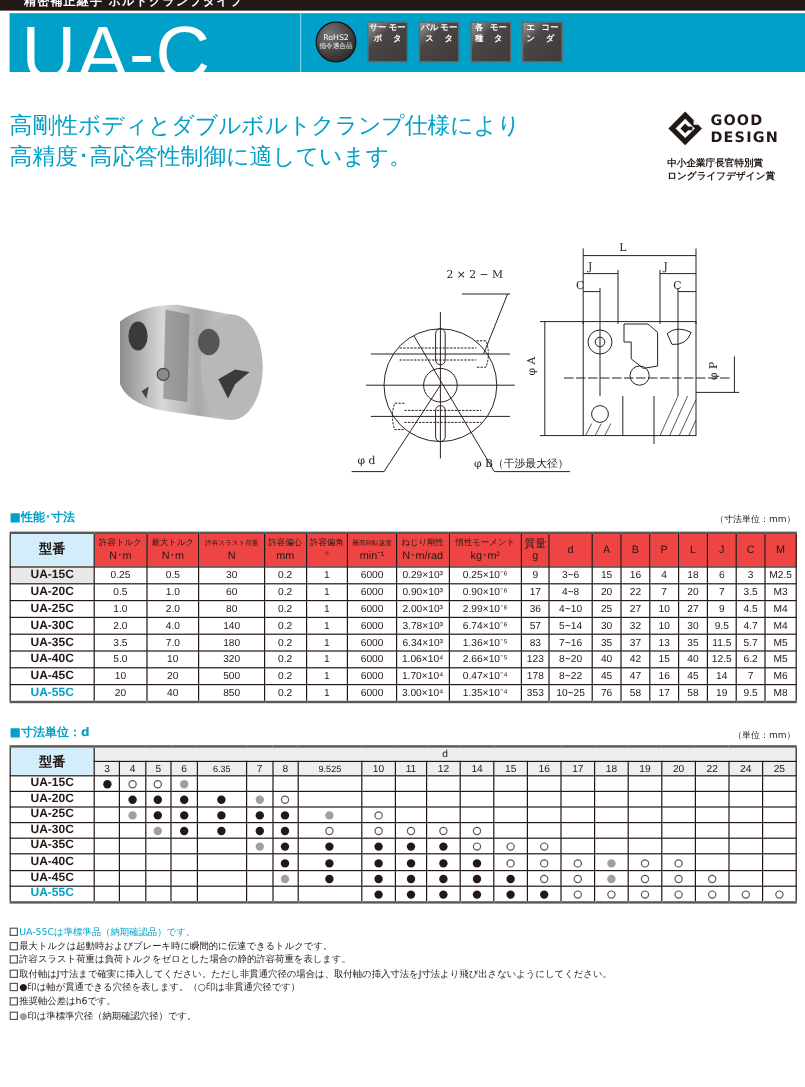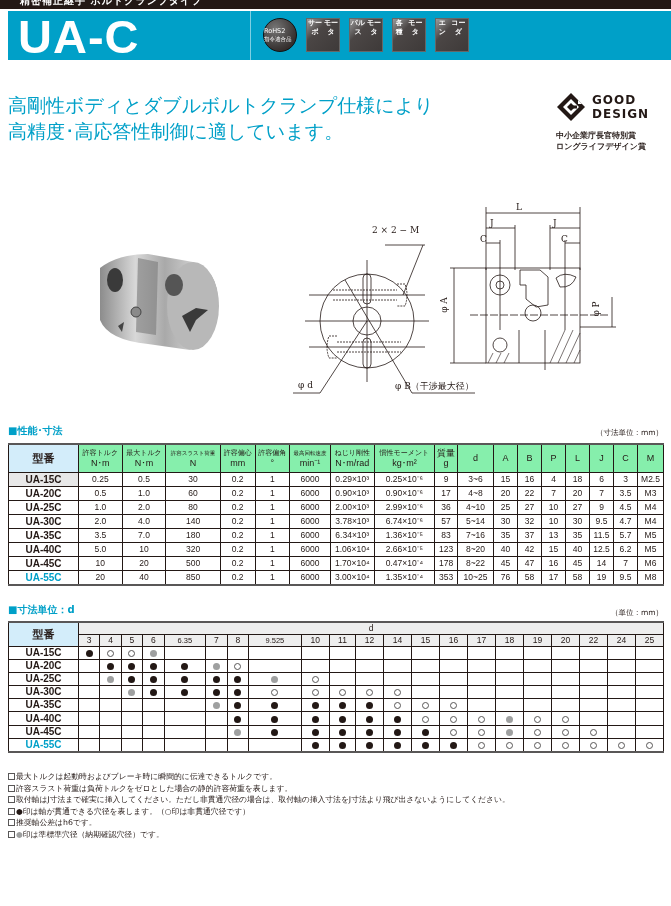--- a/index.html
+++ b/index.html
@@ -6,24 +6,24 @@
   html, body { width: 671px; height: 906px; background: #ffffff; overflow: hidden; }
   body { font-family: "DejaVu Sans", "Liberation Sans", sans-serif; color: #231815; position: relative; }
 
   
   .topbar { position: absolute; left: 0; top: 0; width: 671px; height: 9px; background: #231815; overflow: hidden; }
   .topbar span { position: absolute; left: 20px; top: -6px; font-size: 10px; color: #ffffff; font-weight: bold; white-space: nowrap; letter-spacing: 1px; }
   .topbar-gap { position: absolute; left: 0; top: 9px; width: 671px; height: 2px; background: #ffffff; }
 
   
   .header { position: absolute; left: 8px; top: 11px; width: 663px; height: 49px; background: #00a0c8; }
-  .header-title { position: absolute; left: 10px; top: -2px; font-family: "Liberation Sans", sans-serif; font-size: 47px; font-weight: bold; color: #ffffff; letter-spacing: 1px; }
+  .header-title { position: absolute; left: 10px; top: -2px; font-family: "Liberation Sans", sans-serif; font-size: 63px; font-weight: normal; color: #ffffff; letter-spacing: 1px; }
   .header-divider { position: absolute; left: 242px; top: 0; width: 1px; height: 49px; background: #7fcfe3; }
   .badges { position: absolute; left: 255px; top: 7px; display: flex; gap: 9px; align-items: center; }
-  .badge-round { width: 34px; height: 34px; border-radius: 50%; background: radial-gradient(circle at 35% 30%, #777 0%, #3e3a39 60%, #231815 100%); border: 1px solid #111; color: #fff; font-size: 6.5px; line-height: 8px; display: flex; flex-direction: column; justify-content: center; }
+  .badge-round { width: 34px; height: 34px; border-radius: 50%; background: radial-gradient(circle at 35% 30%, #777 0%, #3e3a39 60%, #231815 100%); border: 1px solid #111; color: #fff; font-size: 6.5px; line-height: 8px; text-align: center; display: flex; flex-direction: column; justify-content: center; }
   .badge-sq { width: 34px; height: 34px; background: linear-gradient(135deg, #9a9a9a 0%, #4b4645 35%, #3e3a39 100%); border: 1px solid #666; color: #fff; font-size: 7px; line-height: 9px; text-align: center; display: flex; flex-direction: row; justify-content: center; font-weight: bold; }
 
   
   .catch { position: absolute; left: 8px; top: 92px; color: #00a0c8; font-size: 19px; line-height: 26px; font-weight: normal; }
 
   
   .gd { position: absolute; left: 556px; top: 92px; width: 110px; }
   .gd-logo { display: flex; align-items: center; gap: 6px; }
   .gd-mark { width: 30px; height: 30px; }
   .gd-text { font-family: "DejaVu Sans", sans-serif; font-weight: bold; font-size: 12px; line-height: 14px; letter-spacing: 1px; color: #231815; }
@@ -37,21 +37,21 @@
 
   
   .sec-title { position: absolute; left: 8px; color: #00a0c8; font-size: 10px; font-weight: bold; }
   .sec-unit { position: absolute; right: 8px; font-size: 7.5px; color: #231815; }
 
   
   table { border-collapse: collapse; position: absolute; left: 8px; font-family: "Liberation Sans", sans-serif; }
   .spec { top: 443px; width: 656px; }
   .spec th, .spec td { border: 1px solid #231815; text-align: center; font-size: 8.5px; padding: 0; }
   .spec thead tr:first-child th { border-top: 2px solid #595757; }
-  .spec th { background: #86efac; font-weight: normal; font-size: 7px; line-height: 10px; height: 28px; }
+  .spec th { background: #ef4444; font-weight: normal; font-size: 7px; line-height: 10px; height: 28px; }
   .spec th.model-h { background: #d3edfa; font-size: 11px; font-weight: bold; width: 70px; }
   .spec td { height: 13.5px; line-height: 13px; }
   .spec td.model { font-weight: bold; font-size: 10px; text-align: center; }
   .spec tbody tr:last-child td { border-bottom: 2px solid #595757; }
   .spec .h-big { font-size: 9px; }
   .spec td.model.hl { background: #e8e8e8; }
   .blue { color: #00a0c8 !important; }
 
   
   .bore { top: 621px; width: 656px; }
@@ -667,19 +667,20 @@
         <td><span class="dot hole"></span></td>
         <td><span class="dot hole"></span></td>
         <td><span class="dot hole"></span></td>
         <td><span class="dot hole"></span></td>
         <td><span class="dot hole"></span></td>
       </tr>
     </tbody>
 </table>
 
 <ul class="notes" id="notes">
+    <li><span class="box"></span><span class="blue">UA-55Cは準標準品（納期確認品）です。</span></li>
     <li><span class="box"></span><span>最大トルクは起動時およびブレーキ時に瞬間的に伝達できるトルクです。</span></li>
     <li><span class="box"></span><span>許容スラスト荷重は負荷トルクをゼロとした場合の静的許容荷重を表します。</span></li>
     <li><span class="box"></span><span>取付軸はJ寸法まで確実に挿入してください。ただし非貫通穴径の場合は、取付軸の挿入寸法をJ寸法より飛び出さないようにしてください。</span></li>
     <li><span class="box"></span><span>●印は軸が貫通できる穴径を表します。（○印は非貫通穴径です）</span></li>
     <li><span class="box"></span><span>推奨軸公差はh6です。</span></li>
     <li><span class="box"></span><span><span style="color:#9fa0a0">●</span>印は準標準穴径（納期確認穴径）です。</span></li>
   </ul>
 
 </body></html>

